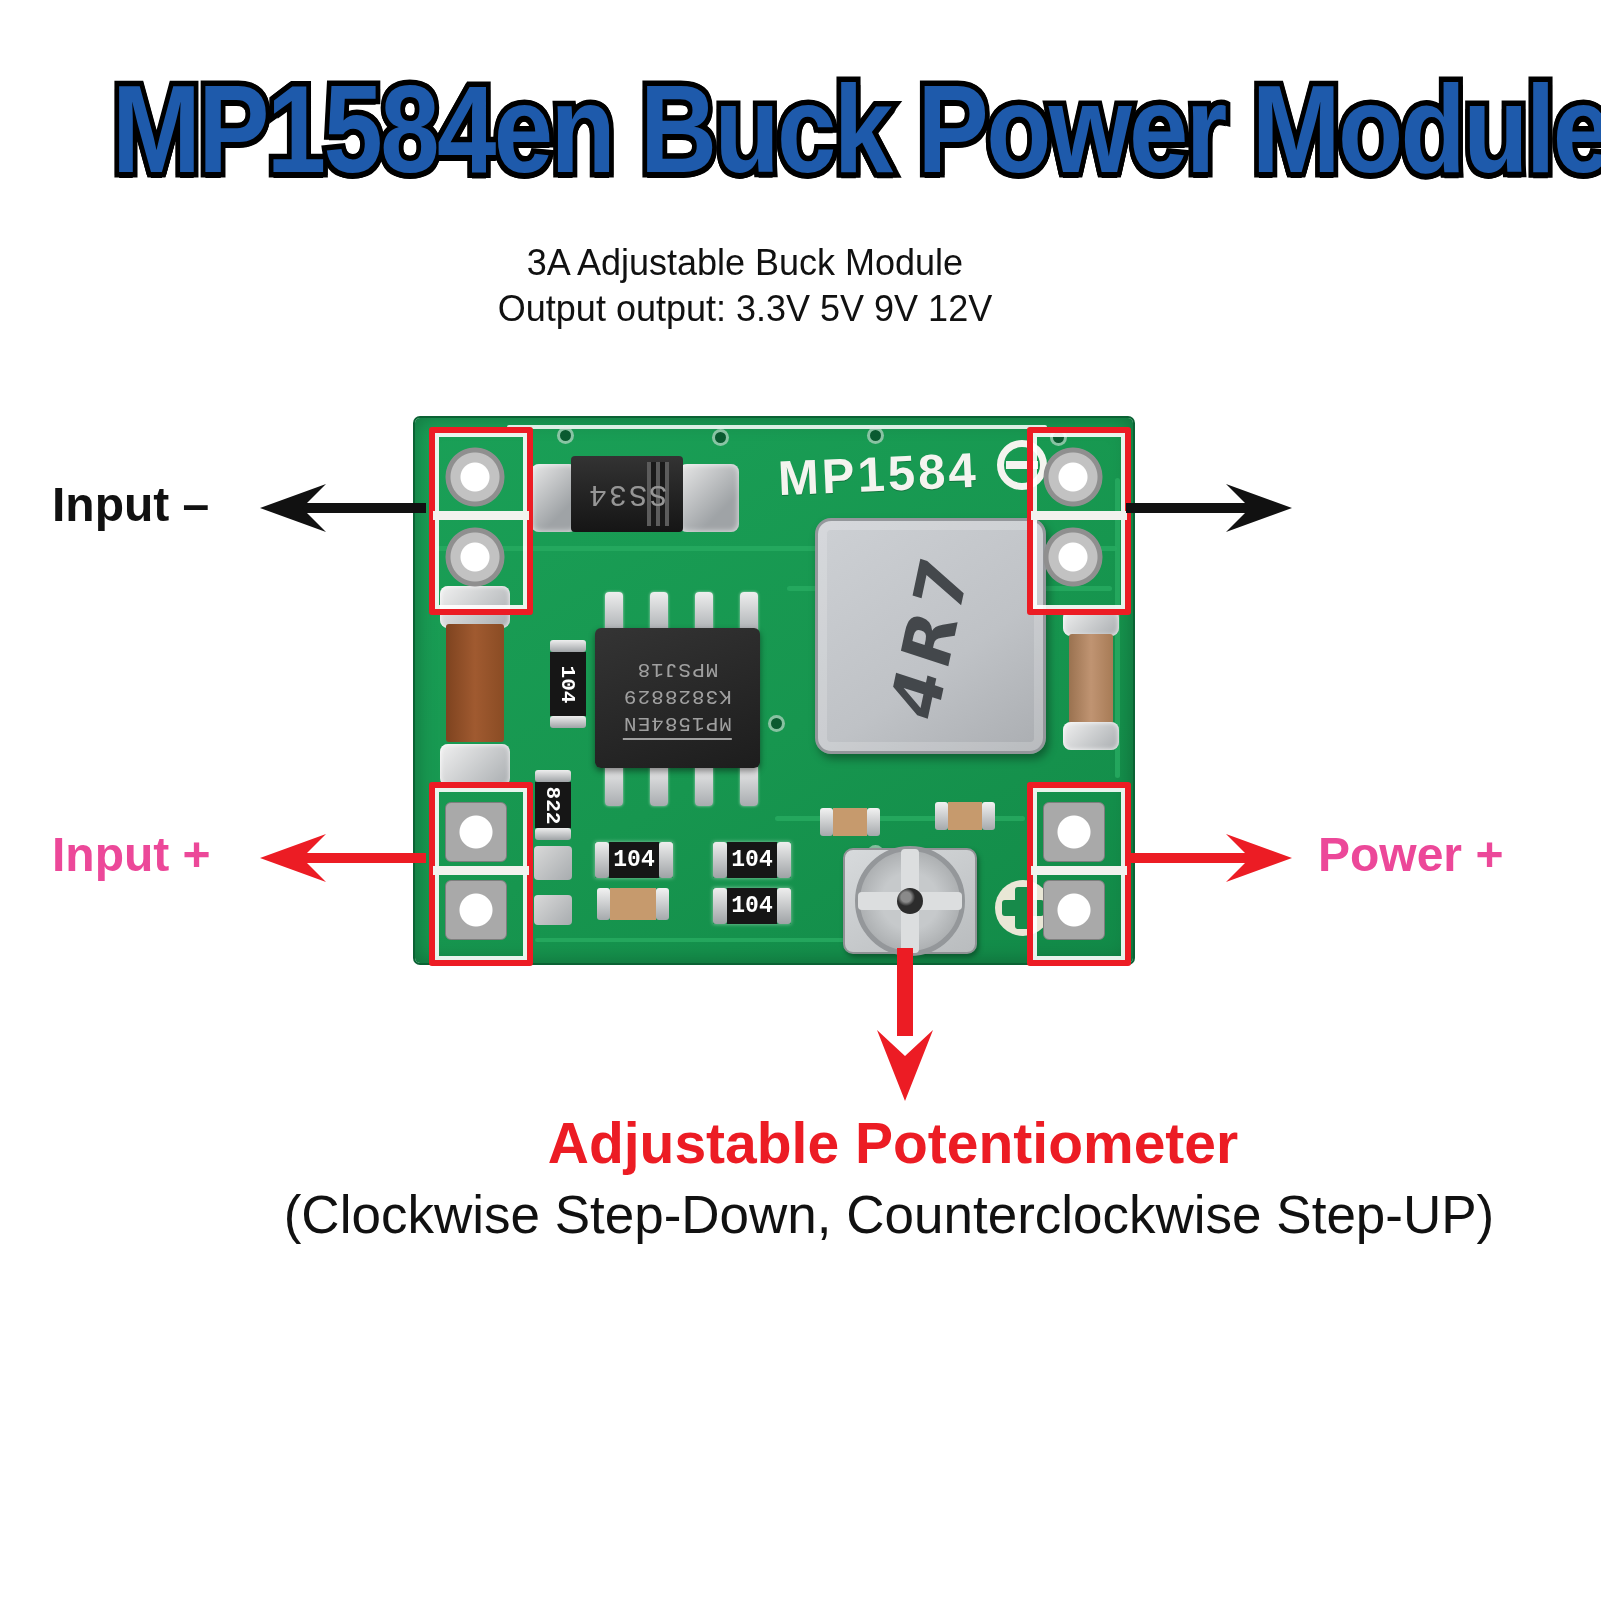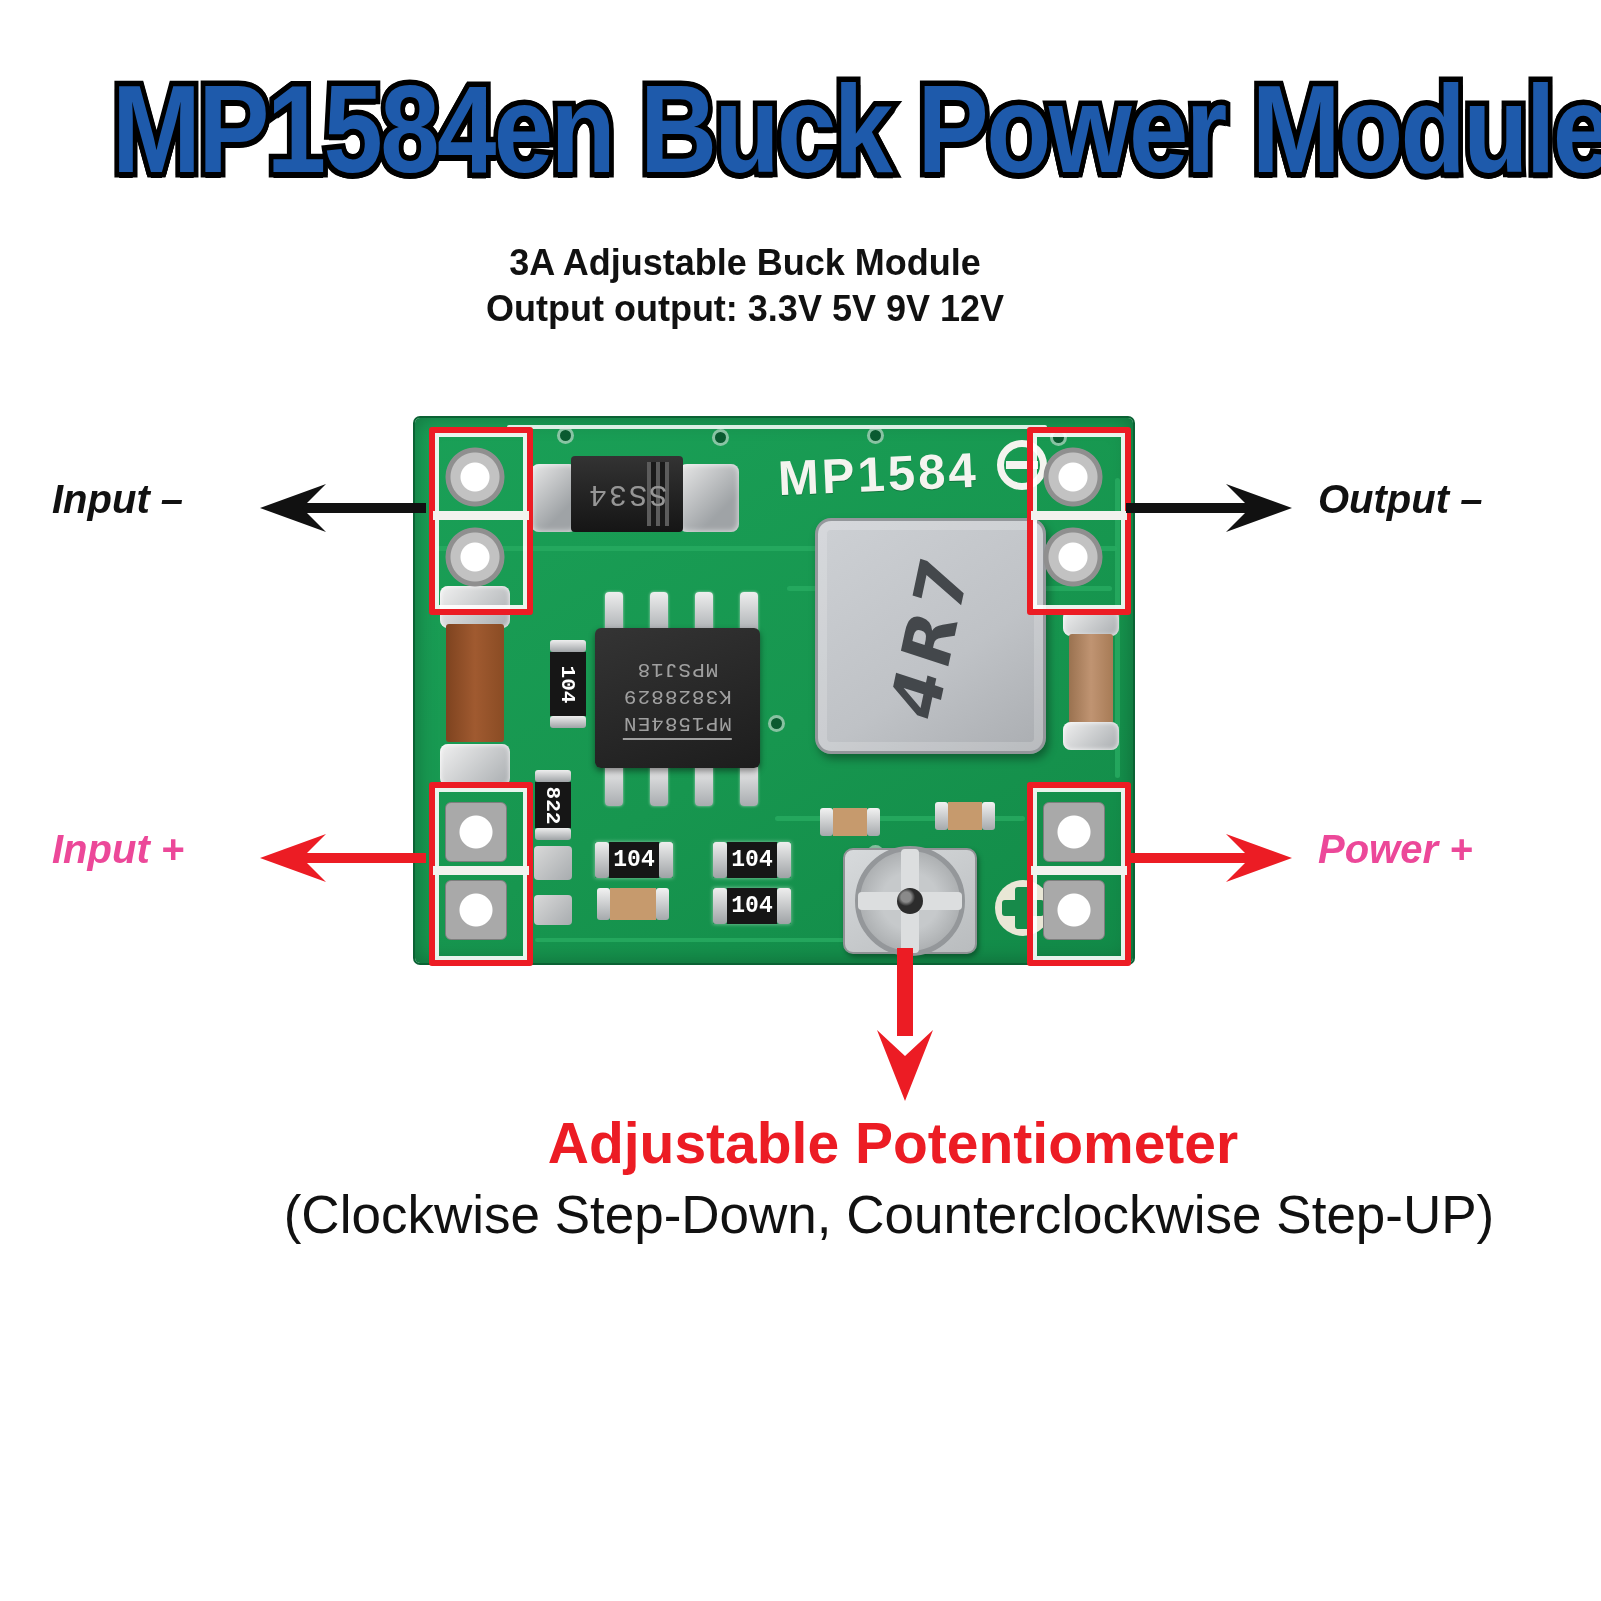--- a/index.html
+++ b/index.html
@@ -11,24 +11,24 @@
               transform:scaleX(.86);transform-origin:50% 50%;}
   .title-wrap span{font-weight:bold;font-size:124px;letter-spacing:-3px;white-space:nowrap;}
   .title-stroke{position:absolute;left:0;width:100%;color:#000;
      -webkit-text-stroke:11px #000;
      text-shadow:5px 3px 0 #000,-5px 3px 0 #000,0 6px 0 #000,0 -5px 0 #000,
                  4px -4px 0 #000,-4px -4px 0 #000,4px 5px 0 #000,-4px 5px 0 #000;}
   .title-fill{position:absolute;left:0;width:100%;color:#1e5aab;}
 
   
   .subtitle{position:absolute;left:0;top:240px;width:1490px;text-align:center;
-            font-weight:bold;font-size:36px;line-height:46px;color:#111;}
-
-  
-  .pin-label{position:absolute;font-weight:bold;font-size:40px;color:#111;white-space:nowrap;font-style:italic;}
+            font-weight:normal;font-size:36px;line-height:46px;color:#111;}
+
+  
+  .pin-label{position:absolute;font-weight:bold;font-size:48px;color:#111;white-space:nowrap;}
   .pin-label.red{color:#ec4899;}
 
   
   .pot-title{position:absolute;left:93px;top:1110px;width:1600px;text-align:center;
              font-weight:bold;font-size:57px;color:#ec1c24;}
   .pot-note{position:absolute;left:89px;top:1184px;width:1600px;text-align:center;
             font-size:53px;color:#111;}
 
   
   .pcb{position:absolute;left:415px;top:418px;width:718px;height:545px;border-radius:5px;
@@ -295,19 +295,18 @@
     <rect x="0" y="23" width="126" height="10" fill="#ec1c24"></rect>
     <polygon points="166,28 100,4 124,28 100,52" fill="#ec1c24"></polygon>
   </svg>
   <svg class="arrow-svg" style="left:870px;top:948px;" width="70" height="158">
     <rect x="27" y="0" width="16" height="88" fill="#ec1c24"></rect>
     <polygon points="35,153 7,82 35,108 63,82" fill="#ec1c24"></polygon>
   </svg>
 
   <div class="pin-label" style="left:52px;top:477px;">Input –</div>
   <div class="pin-label red" style="left:52px;top:827px;">Input +</div>
-  <div class="pin-label" style="left:1318px;top:477px;">Output –</div>
   <div class="pin-label red" style="left:1318px;top:827px;">Power +</div>
 
   <div class="pot-title">Adjustable Potentiometer</div>
   <div class="pot-note">(Clockwise Step-Down, Counterclockwise Step-UP)</div>
 
 </div>
 
 </body></html>

